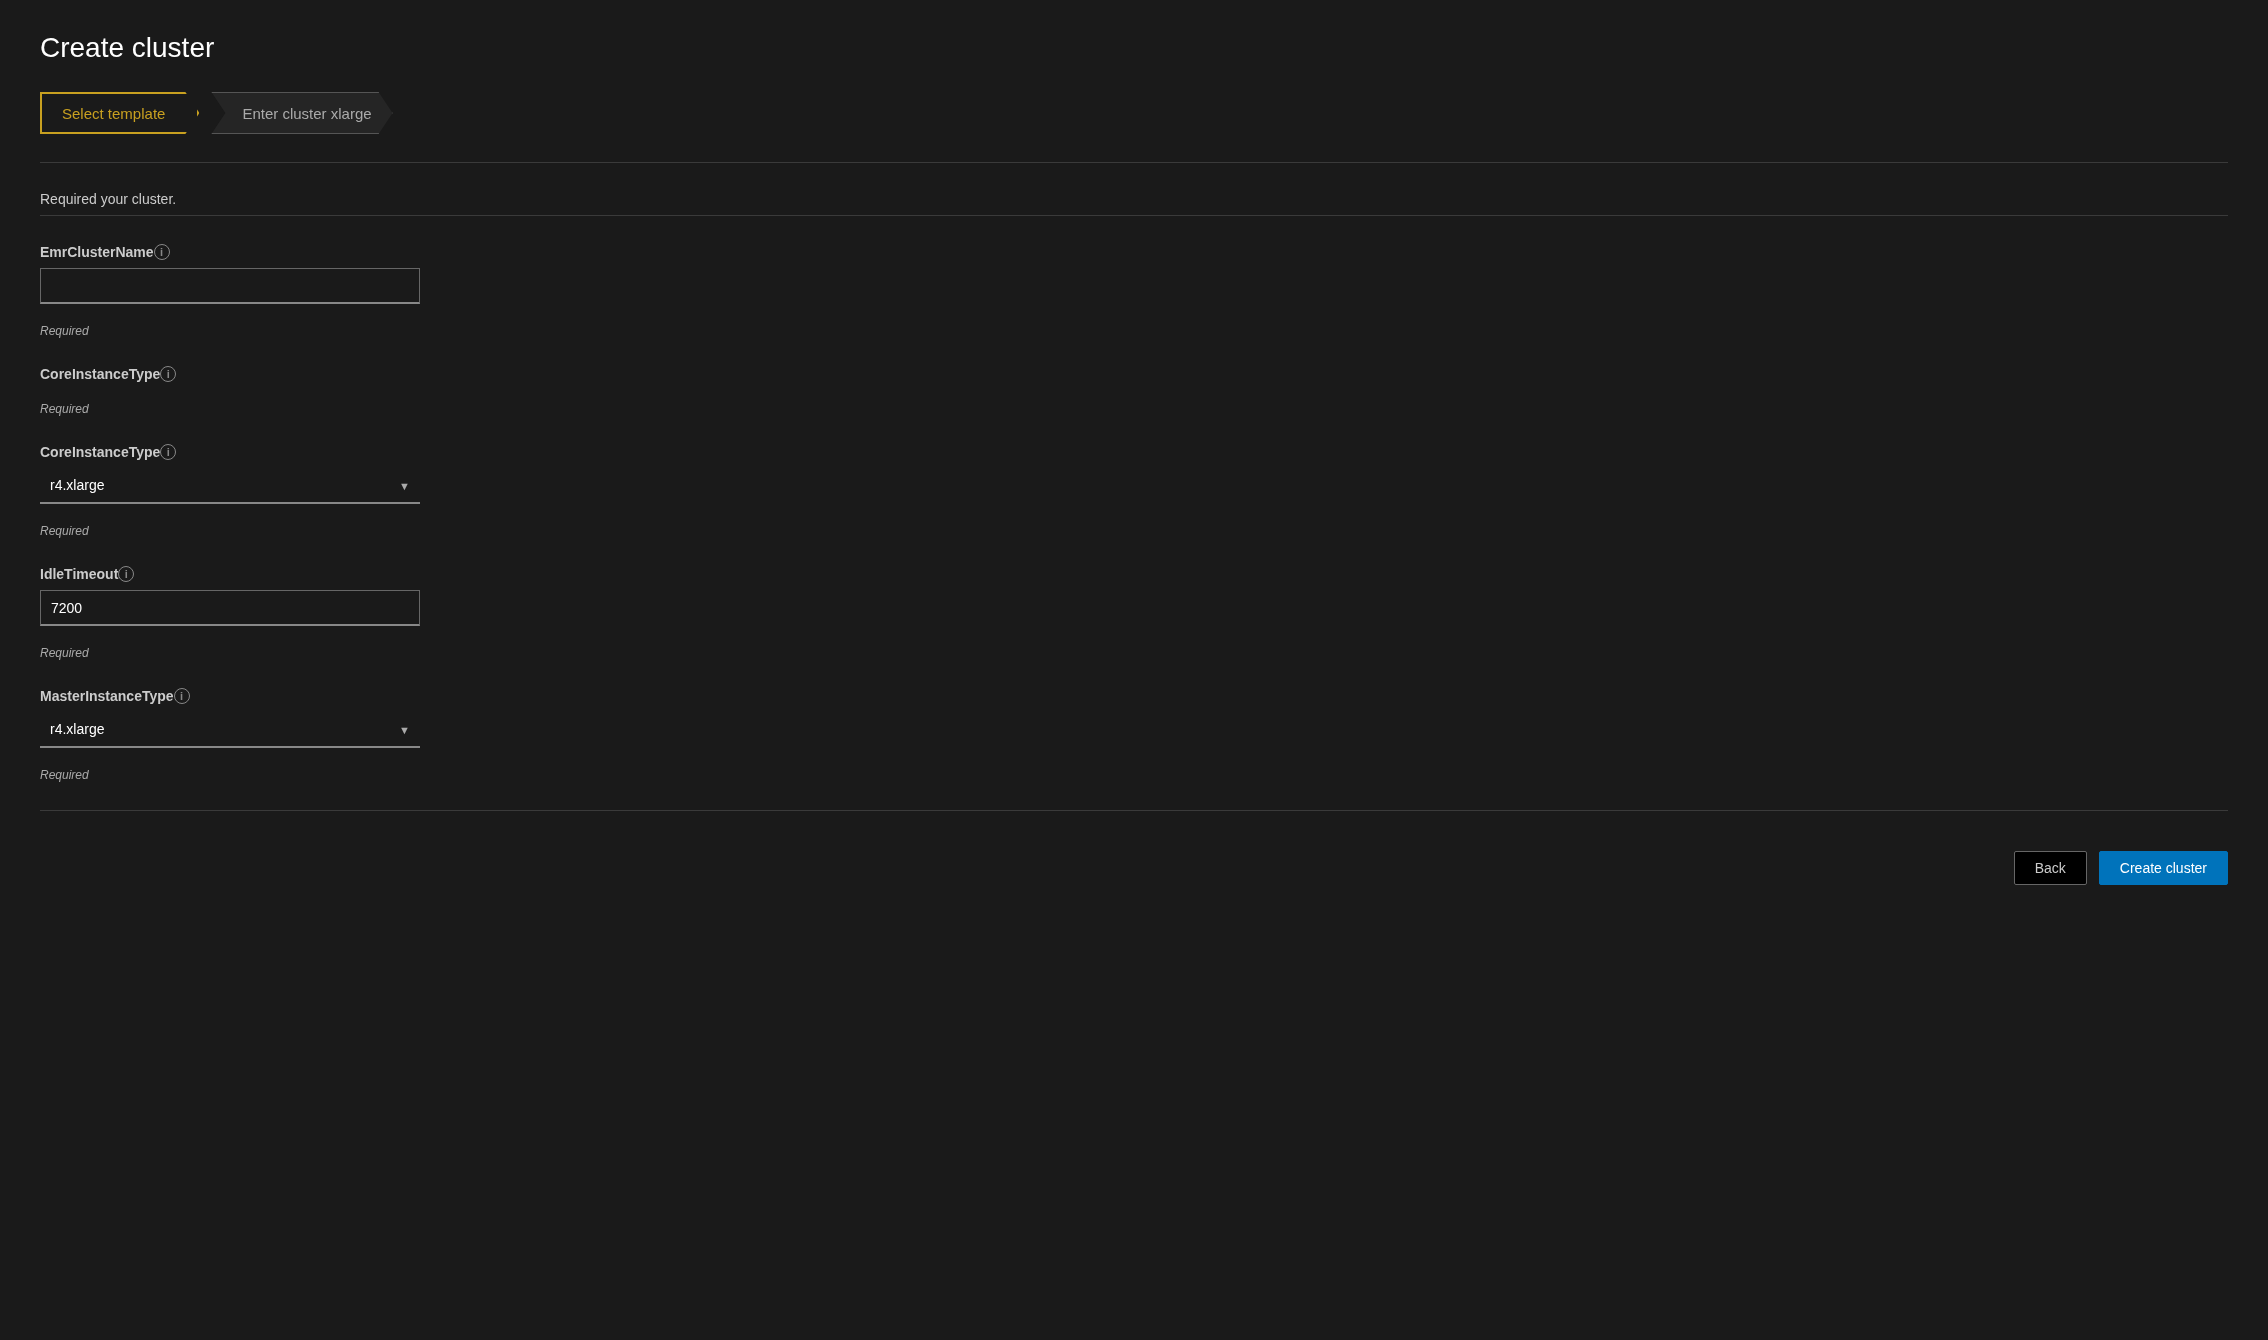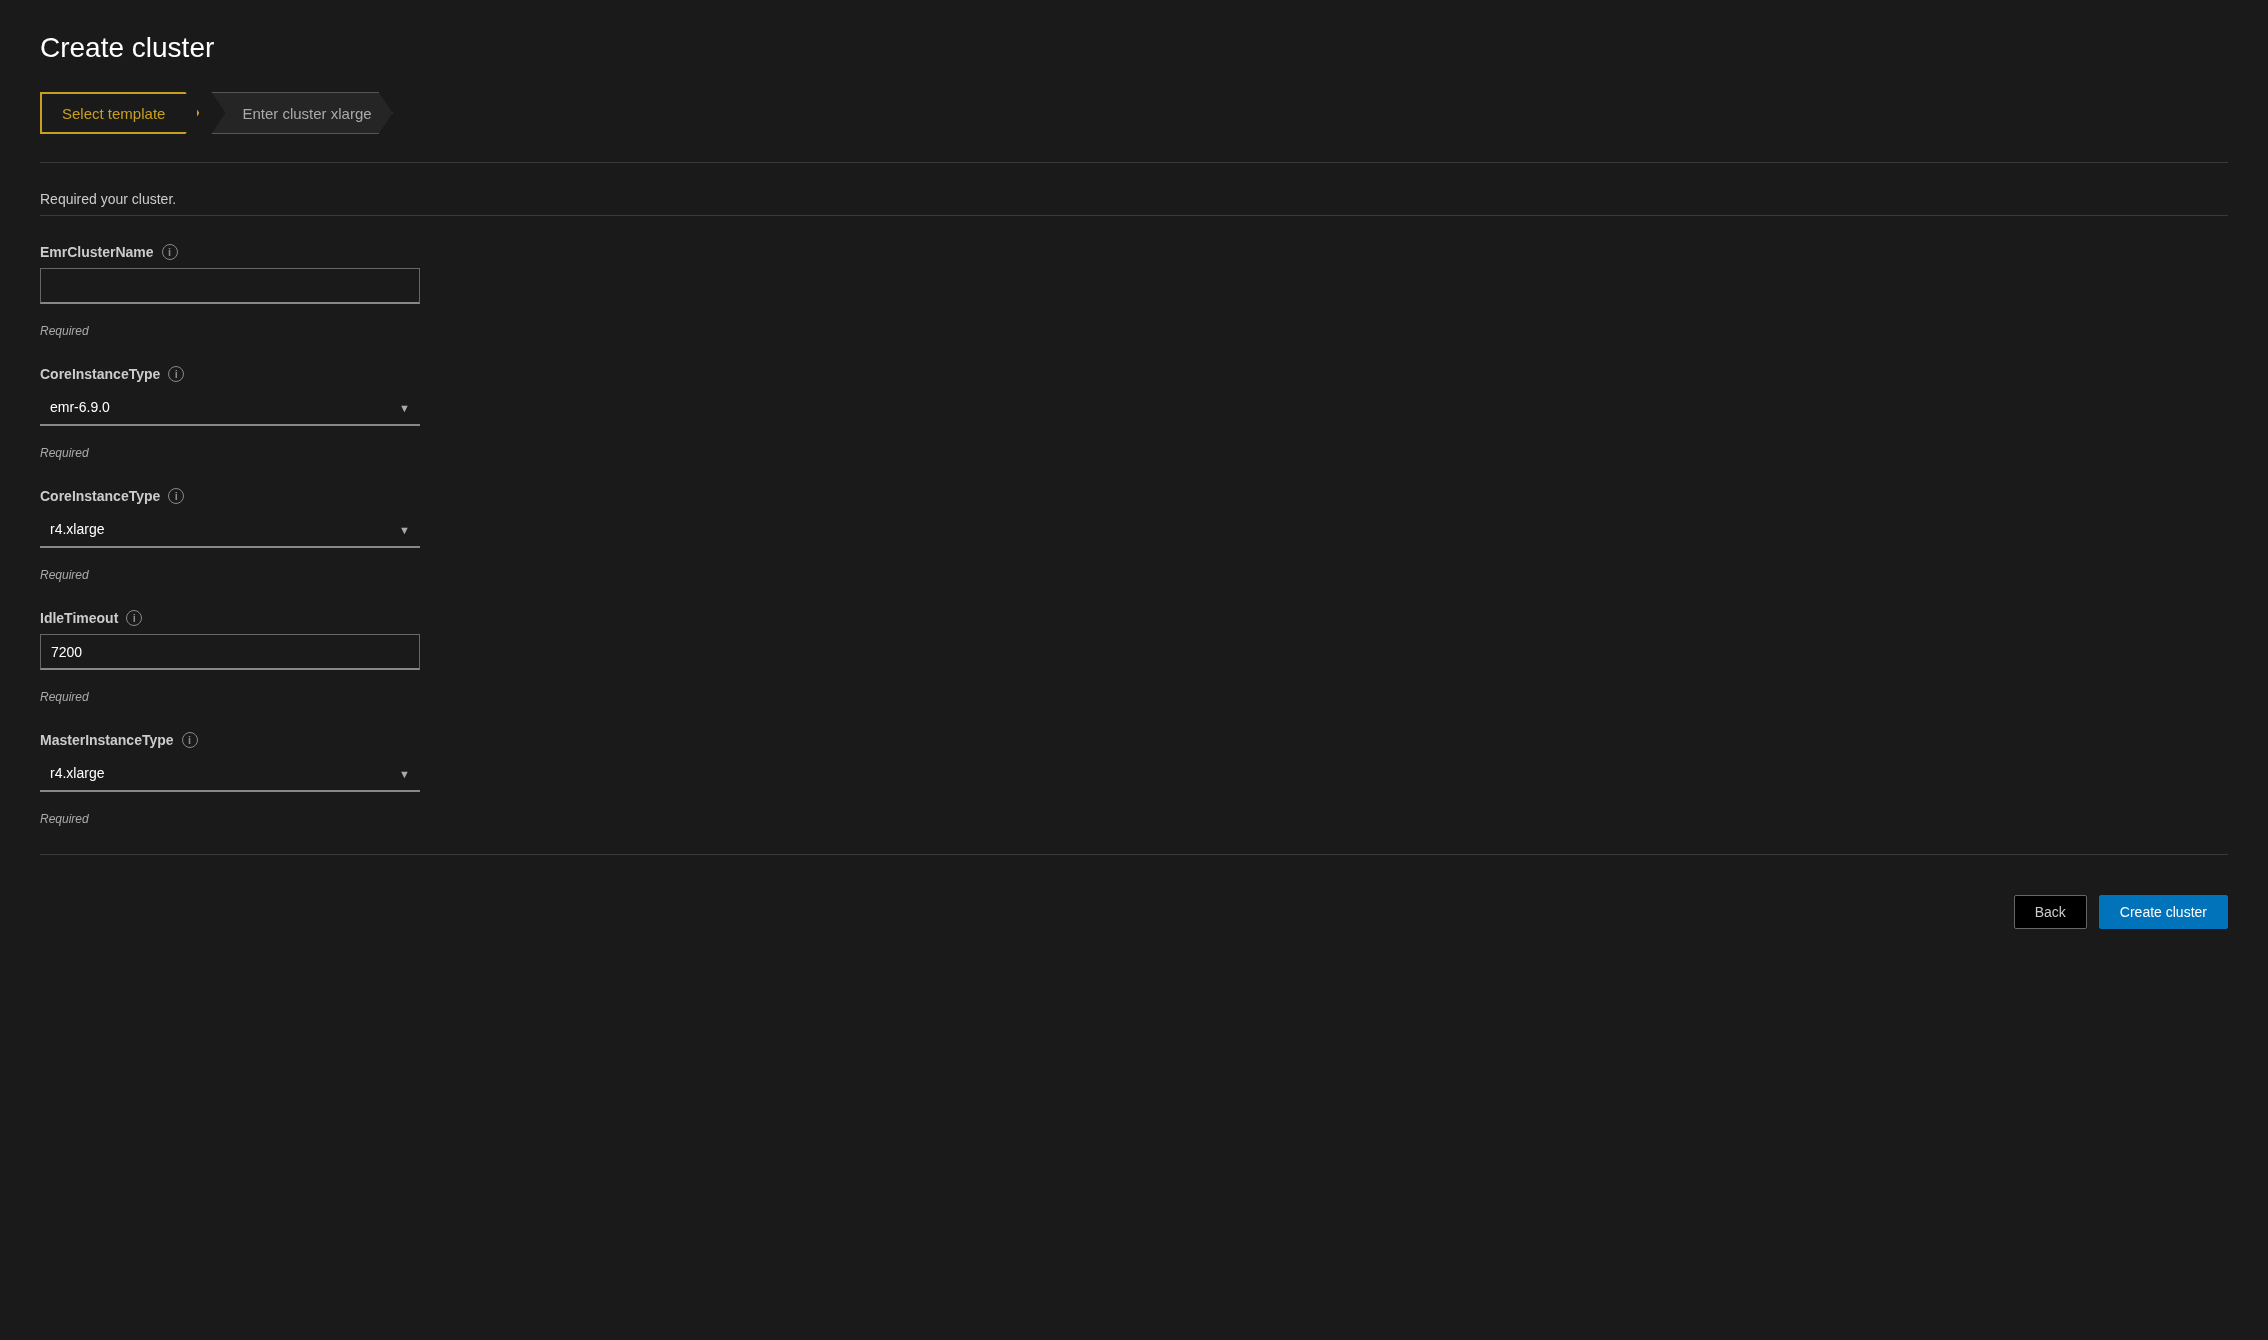--- a/index.html
+++ b/index.html
@@ -46,21 +46,20 @@
       max-width: 420px;
     }
 
     .form-field {
       margin-bottom: 28px;
     }
 
     .field-label {
       display: flex;
       align-items: center;
-      gap: 8px;
       font-size: 14px;
       font-weight: 600;
       color: #cccccc;
       margin-bottom: 8px;
     }
 
     .info-icon {
       width: 16px;
       height: 16px;
       border: 1px solid #888;
@@ -198,28 +197,20 @@
     </div>
     <input class="field-input" type="text" value="" style="">
     <div class="field-required">Required</div>
   </div>
 
   <div class="form-field">
     <div class="field-label">
       <span>CoreInstanceType</span>
       <span class="info-icon">i</span>
     </div>
-    <div class="select-wrapper">
-      <select class="field-select">
-        <option value="emr-6.9.0">emr-6.9.0</option>
-        <option value="emr-6.8.0">emr-6.8.0</option>
-        <option value="emr-6.7.0">emr-6.7.0</option>
-        <option value="emr-6.6.0">emr-6.6.0</option>
-      </select>
-    </div>
     <div class="field-required">Required</div>
   </div>
 
   <div class="form-field">
     <div class="field-label">
       <span>CoreInstanceType</span>
       <span class="info-icon">i</span>
     </div>
     <div class="select-wrapper">
       <select class="field-select">

